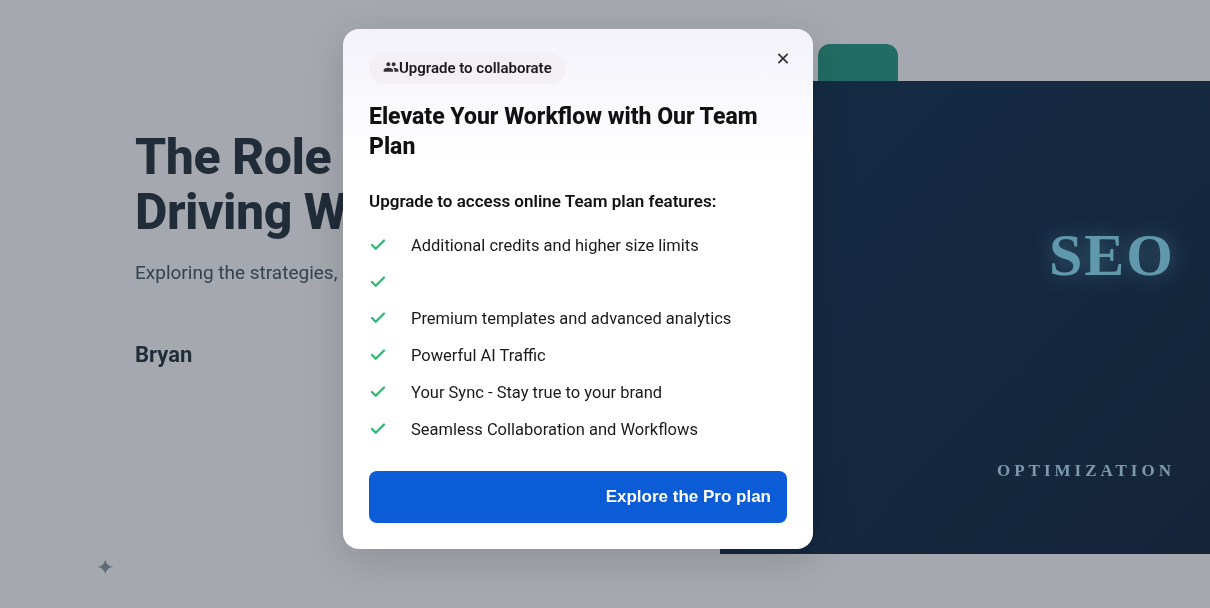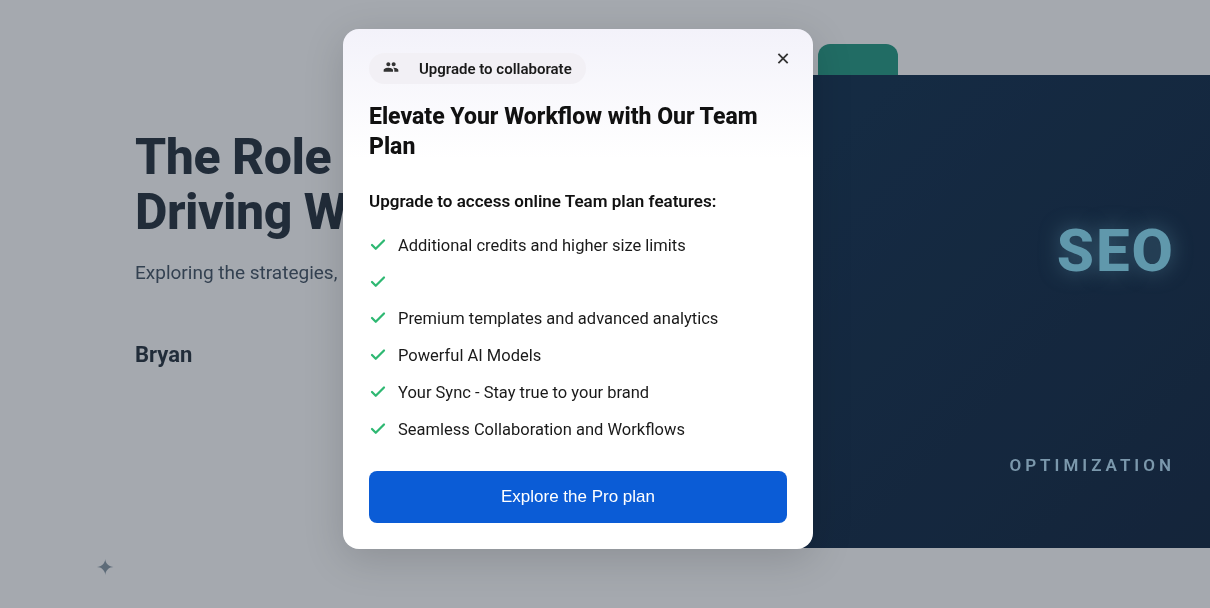--- a/index.html
+++ b/index.html
@@ -45,27 +45,28 @@
       position: absolute;
       top: 44px;
       left: 818px;
       width: 80px;
       height: 75px;
       background: #1e8c7a;
       border-radius: 12px;
     }
     .seo-image {
       position: absolute;
-      top: 75px;
+      top: 81px;
       left: 720px;
       width: 490px;
       height: 473px;
       background: linear-gradient(135deg, #0b2a4a 0%, #0a1f3a 100%);
       border-top-left-radius: 30px;
       overflow: hidden;
+      font-family: Liberation Serif, serif;
     }
     .seo-text {
       position: absolute;
       top: 140px;
       right: 35px;
       font-size: 60px;
       font-weight: 800;
       color: #7fd0e8;
       letter-spacing: 2px;
       text-shadow: 0 0 20px rgba(127,208,232,0.5);
@@ -104,22 +105,21 @@
       background: transparent;
       cursor: pointer;
       font-size: 18px;
       color: #333;
       display: flex;
       align-items: center;
       justify-content: center;
     }
     .badge {
       display: inline-flex;
-      align-items: center;
-      gap: 20px;
+      gap: 0;
       background: #f2f0f5;
       border-radius: 999px;
       padding: 6px 14px;
       margin-bottom: 18px;
     }
     .badge-icon { font-size: 14px; color: #333; }
     .badge-text { font-size: 15px; font-weight: 600; color: #1a1a1a; }
     .modal-title {
       font-size: 23px;
       font-weight: 800;
@@ -131,21 +131,21 @@
       font-size: 17px;
       font-weight: 600;
       color: #111;
       line-height: 1.4;
       margin-bottom: 22px;
     }
     .features { list-style: none; }
     .feature {
       display: flex;
       align-items: center;
-      gap: 11px;
+      gap: 24px;
       margin-bottom: 18px;
     }
     .check-icon {
       width: 18px;
       height: 18px;
       flex-shrink: 0;
     }
     .check-icon svg { width: 18px; height: 18px; }
     .feature-text {
       font-size: 16.5px;
@@ -153,22 +153,23 @@
     }
     .cta {
       width: 100%;
       margin-top: 14px;
       background: #0b5cd6;
       color: #fff;
       border: none;
       border-radius: 8px;
       padding: 16px;
       font-size: 17px;
-      font-weight: 400;
+      font-weight: 700;
       cursor: pointer;
+      text-align: right;
     }
     .plus-icon {
       position: absolute;
       bottom: 28px;
       left: 96px;
       font-size: 22px;
       color: #7a8a99;
     }
   </style>
 </head>
@@ -219,21 +220,21 @@
     <li class="feature">
       <span class="check-icon"><svg viewBox="0 0 24 24" fill="none" stroke="#2eb872" stroke-width="3" stroke-linecap="round" stroke-linejoin="round">
             <polyline points="20 6 9 17 4 12"></polyline>
           </svg></span>
       <span class="feature-text">Premium templates and advanced analytics</span>
     </li>
     <li class="feature">
       <span class="check-icon"><svg viewBox="0 0 24 24" fill="none" stroke="#2eb872" stroke-width="3" stroke-linecap="round" stroke-linejoin="round">
             <polyline points="20 6 9 17 4 12"></polyline>
           </svg></span>
-      <span class="feature-text">Powerful AI Models</span>
+      <span class="feature-text">Powerful AI Traffic</span>
     </li>
     <li class="feature">
       <span class="check-icon"><svg viewBox="0 0 24 24" fill="none" stroke="#2eb872" stroke-width="3" stroke-linecap="round" stroke-linejoin="round">
             <polyline points="20 6 9 17 4 12"></polyline>
           </svg></span>
       <span class="feature-text">Your Sync - Stay true to your brand</span>
     </li>
     <li class="feature">
       <span class="check-icon"><svg viewBox="0 0 24 24" fill="none" stroke="#2eb872" stroke-width="3" stroke-linecap="round" stroke-linejoin="round">
             <polyline points="20 6 9 17 4 12"></polyline>

